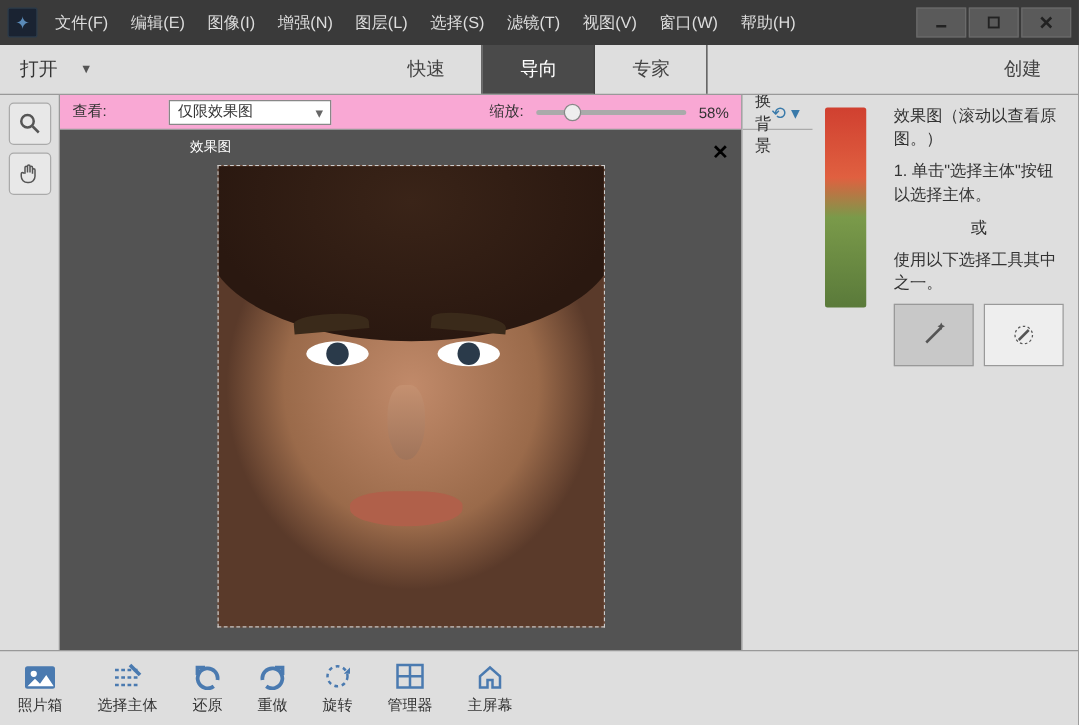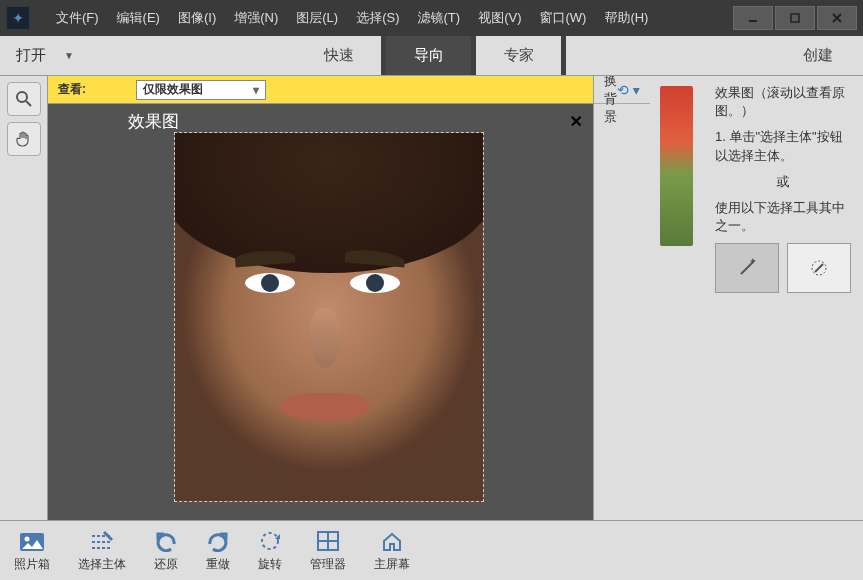--- a/index.html
+++ b/index.html
@@ -1,51 +1,51 @@
 <!DOCTYPE html>
 <html><head>
 <meta charset="utf-8">
 <style>
 * { box-sizing: border-box; margin: 0; padding: 0; font-family: "Microsoft YaHei", sans-serif; }
 body { width: 863px; height: 580px; background: #4a4a4a; overflow: hidden; display: flex; flex-direction: column; }
 
 
 .titlebar { height: 36px; background: #3a3a3a; display: flex; align-items: center; padding-left: 6px; }
 .app-icon { width: 24px; height: 24px; background: #1a2332; border: 1px solid #2a3a4a; display: flex; align-items: center; justify-content: center; color: #5a8ab8; font-size: 14px; border-radius: 2px; }
-.menus { display: flex; gap: 2px; margin-left: 18px; justify-content: center; }
+.menus { display: flex; gap: 2px; margin-left: 6px; justify-content: center; }
 .menu-item { color: #ddd; font-size: 13px; padding: 4px 8px; cursor: pointer; }
 .win-controls { margin-left: auto; display: flex; }
 .win-btn { width: 40px; height: 24px; background: #5a5a5a; border: 1px solid #6a6a6a; color: #222; display: flex; align-items: center; justify-content: center; margin-right: 2px; }
 .win-btn.last { margin-right: 6px; }
 
 
 .tabbar { height: 40px; background: #dedede; display: flex; align-items: stretch; border-bottom: 1px solid #999; }
 .open-wrap { display: flex; align-items: center; padding: 0 16px; gap: 18px; }
 .open-label { font-size: 15px; color: #333; }
 .open-caret { font-size: 10px; color: #555; }
 .mode-tabs { margin-left: auto; display: flex; align-items: stretch; }
-.mode-tab { width: 90px; display: flex; align-items: center; justify-content: center; font-size: 15px; color: #444; border-right: 5px solid #404040; }
+.mode-tab { width: 90px; display: flex; align-items: center; justify-content: center; font-size: 15px; color: #444; border-right: 1px solid #404040; }
 .mode-tab.active { background: #4a4a4a; color: #fff; }
 .create-btn { width: 90px; display: flex; align-items: center; justify-content: center; font-size: 15px; color: #444; margin-left: auto; }
 
 
 .main { flex: 1; display: flex; min-height: 0; }
 .toolstrip { width: 48px; background: #dedede; border-right: 1px solid #999; display: flex; flex-direction: column; align-items: center; padding-top: 6px; gap: 6px; }
 .tool-btn { width: 34px; height: 34px; border: 1px solid #aaa; border-radius: 4px; background: #e8e8e8; display: flex; align-items: center; justify-content: center; font-size: 18px; color: #555; }
 
 .center { flex: 1; display: flex; flex-direction: column; background: #535353; min-width: 0; }
-.viewbar { height: 28px; background: #fde047; display: flex; align-items: center; padding: 0 10px; gap: 10px; font-size: 12px; color: #333; border-bottom: 1px solid #999; font-weight: bold; }
+.viewbar { height: 28px; background: #f9a8d4; display: flex; align-items: center; padding: 0 10px; gap: 10px; font-size: 12px; color: #333; border-bottom: 1px solid #999; }
 .view-select { width: 130px; height: 20px; border: 1px solid #888; background: #fff; display: flex; align-items: center; padding: 0 6px; position: relative; margin-left: 40px; }
 .view-select::after { content: "▾"; position: absolute; right: 6px; color: #666; }
 .zoom-wrap { margin-left: auto; display: flex; align-items: center; gap: 10px; }
 .zoom-track { width: 120px; height: 4px; background: #aaa; border-radius: 2px; position: relative; }
 .zoom-thumb { position: absolute; left: 22px; top: -5px; width: 14px; height: 14px; background: #eee; border: 1px solid #888; border-radius: 50%; }
 
 .canvas-area { flex: 1; position: relative; padding-top: 6px; }
-.canvas-title { color: #fff; font-size: 17px; text-align: left; padding-left: 80px; padding-bottom: 4px; }
+.canvas-title { color: #fff; font-size: 11px; text-align: left; padding-left: 104px; padding-bottom: 4px; }
 .canvas-close { position: absolute; right: 10px; top: 8px; color: #000; font-size: 16px; font-weight: bold; cursor: pointer; }
 .image-frame { position: absolute; left: 126px; top: 28px; width: 310px; height: 370px; border: 1px dashed #ccc; background: #6a4a3a; overflow: hidden; }
 
 .portrait-bg { position: absolute; inset: 0; background: radial-gradient(ellipse 60% 55% at 50% 48%, #c18a6a 0%, #9a6a4a 55%, #5a3a2a 80%); }
 .hair { position: absolute; top: -20px; left: -10px; right: -10px; height: 160px; background: radial-gradient(ellipse at 50% 30%, #3a2418 0%, #2a1810 70%); border-radius: 0 0 50% 50%; }
 .eye { position: absolute; width: 50px; height: 20px; background: #fff; border-radius: 50%; top: 140px; }
 .eye.l { left: 70px; } .eye.r { left: 175px; }
 .pupil { position: absolute; width: 18px; height: 18px; background: #2a3a4a; border-radius: 50%; top: 1px; left: 16px; }
 .brow { position: absolute; width: 60px; height: 14px; background: #3a2a1a; border-radius: 40% 60% 0 0; top: 118px; }
 .brow.l { left: 60px; transform: rotate(-5deg); } .brow.r { left: 170px; transform: rotate(5deg); }
@@ -148,20 +148,27 @@
         </svg>
     </div>
   </div>
 
   <div class="center">
     <div class="viewbar">
       <span>查看:</span>
       <div class="view-select">
         <span>仅限效果图</span>
       </div>
+      <div class="zoom-wrap">
+        <span>缩放:</span>
+        <div class="zoom-track">
+          <div class="zoom-thumb"></div>
+        </div>
+        <span>58%</span>
+      </div>
     </div>
     <div class="canvas-area">
       <div class="canvas-title">效果图</div>
       <div class="canvas-close">✕</div>
       <div class="image-frame">
         <div class="portrait-bg"></div>
         <div class="hair"></div>
         <div class="brow l"></div>
           <div class="brow r"></div>
         <div class="eye l">

